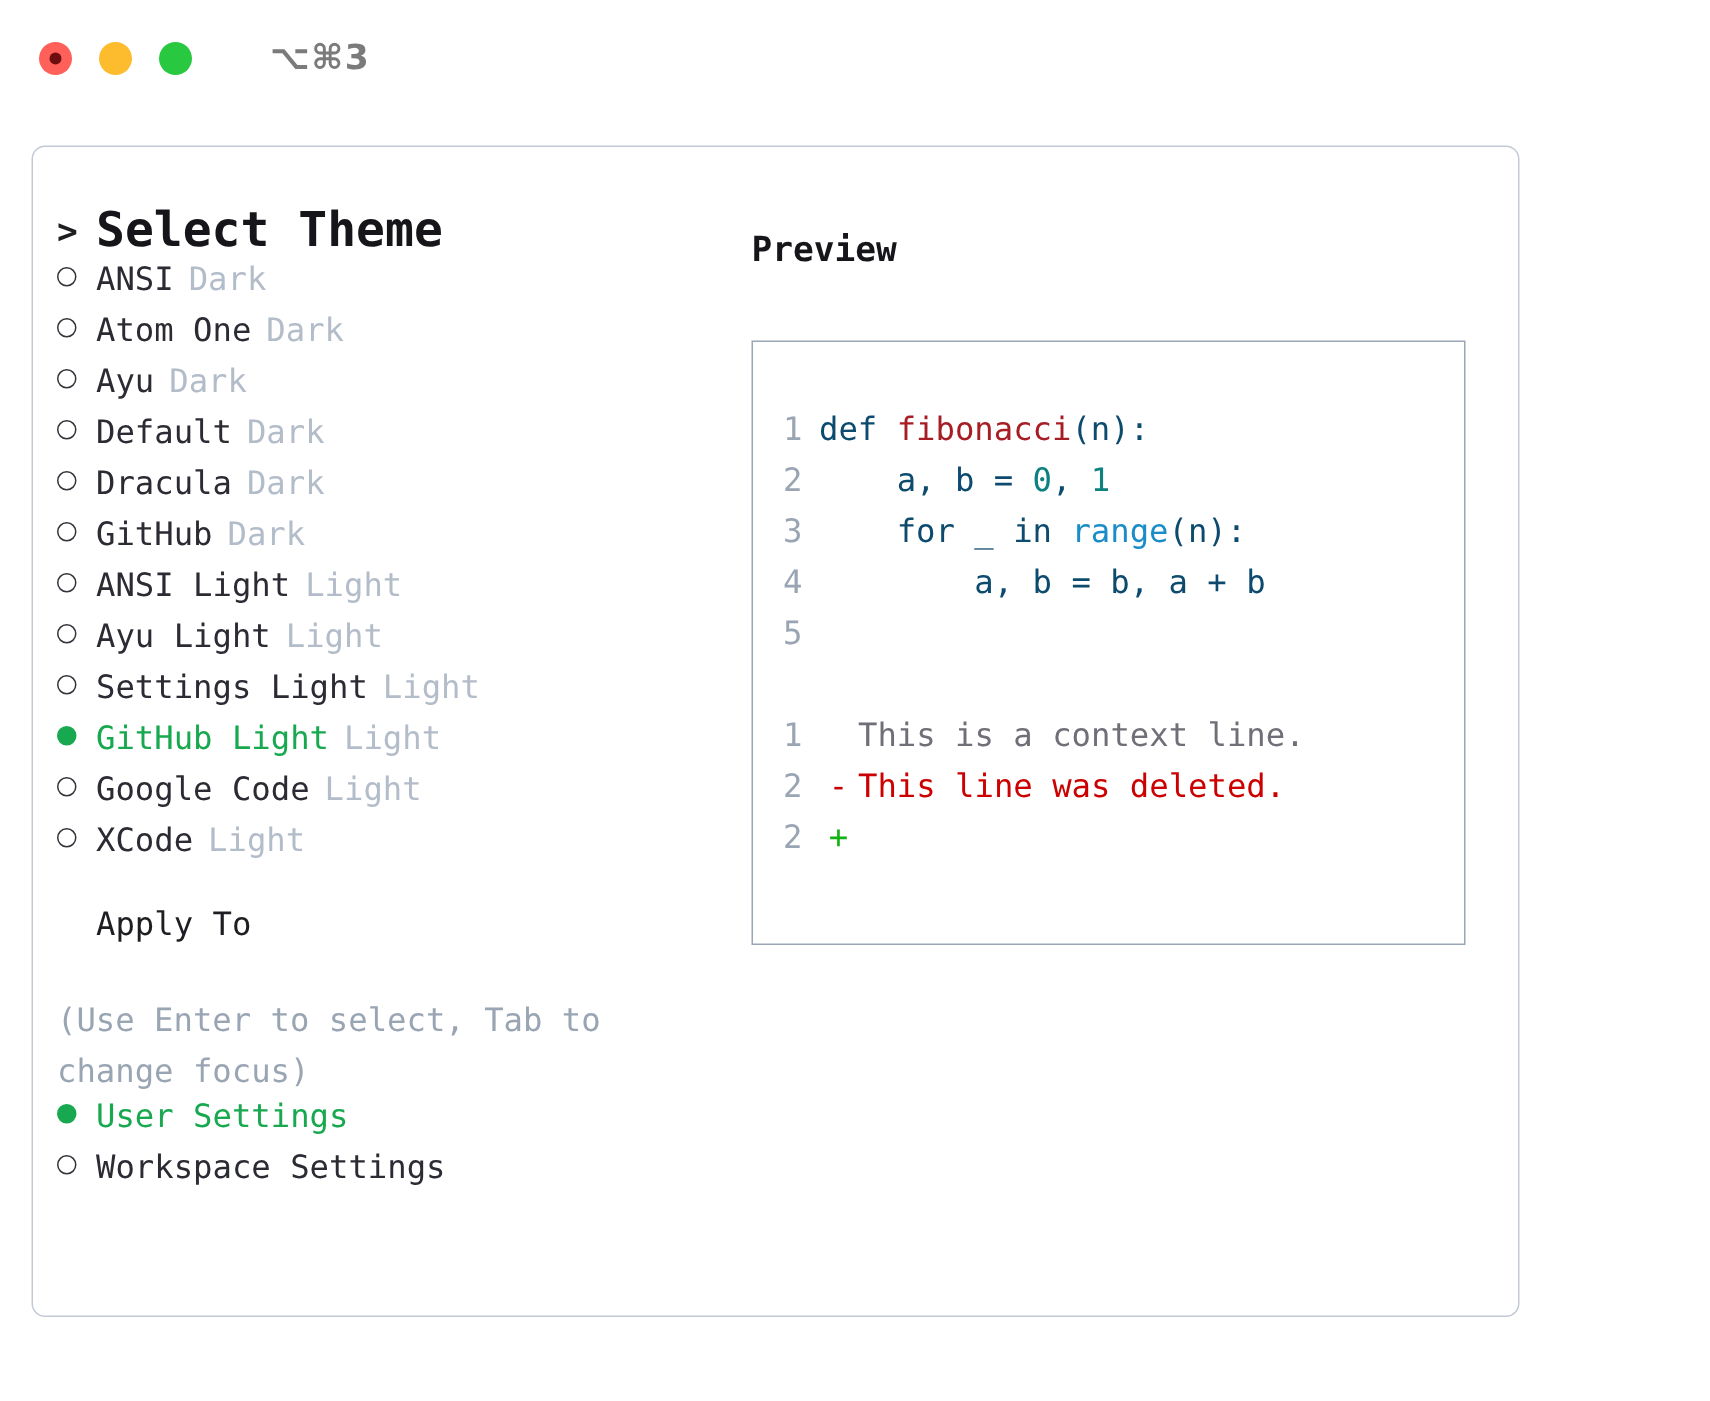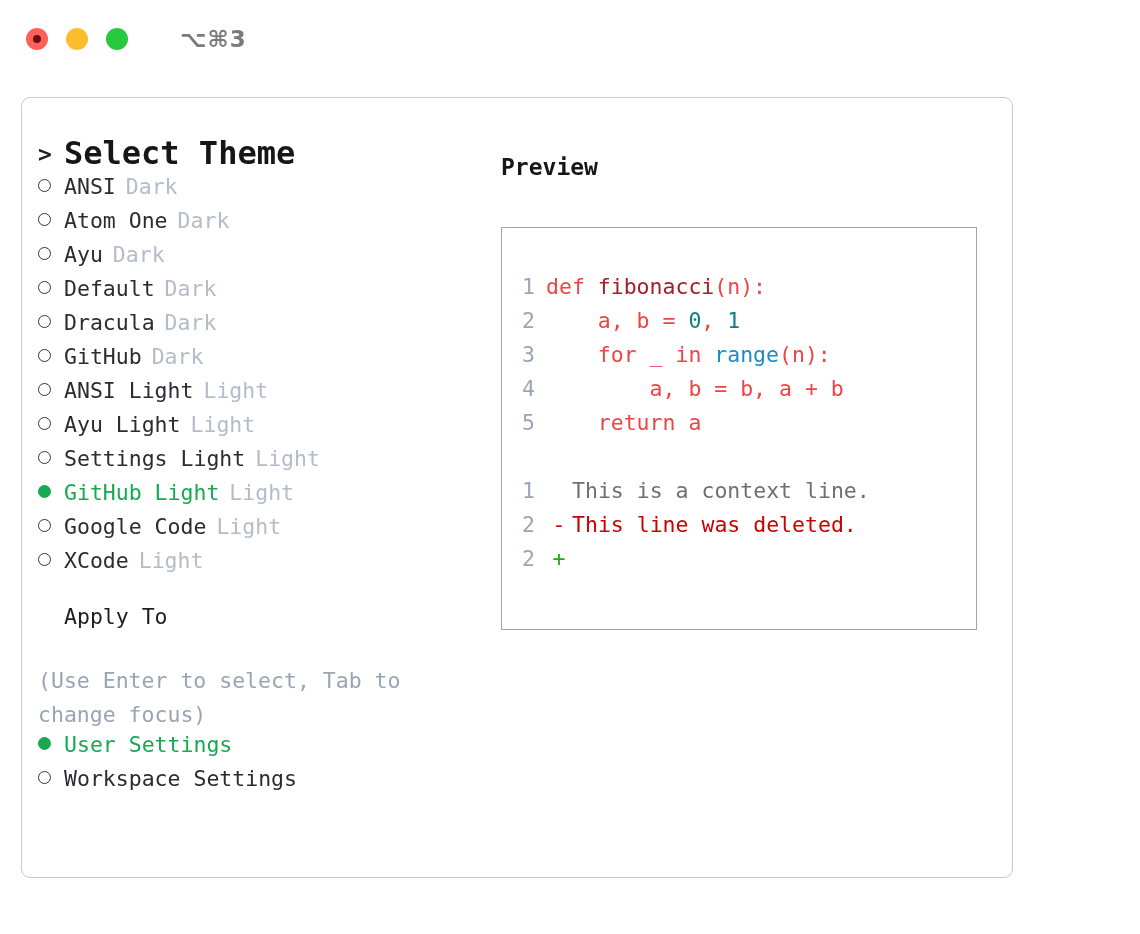--- a/index.html
+++ b/index.html
@@ -174,21 +174,21 @@
     white-space: pre;
   }
   .lineno {
     width: 44px;
     flex: 0 0 44px;
     text-align: right;
     color: #9aa5b4;
     padding-right: 11px;
     box-sizing: border-box;
   }
-  .code-text { color: #ef4444; }
+  .code-text { color: #0c4a6e; }
   .tok-fn   { color: #a71d24; }
   .tok-num  { color: #0d8080; }
   .tok-call { color: #1a8cc8; }
 
   .diff-gap { height: 34px; }
   .diff-line { display: flex; font-size: 21.5px; line-height: 34px; height: 34px; white-space: pre; }
   .diff-sign {
     width: 26px;
     flex: 0 0 26px;
     text-align: center;
@@ -333,21 +333,21 @@
     </div>
 
     <div id="preview-column">
       <div id="preview-title">Preview</div>
       <div id="preview-panel">
         <div id="code-block">
             <div class="code-line"><span class="lineno">1</span><span><span class="code-text">def </span><span class="tok-fn">fibonacci</span><span class="code-text">(n):</span></span></div>
             <div class="code-line"><span class="lineno">2</span><span><span class="code-text">    a, b = </span><span class="tok-num">0</span><span class="code-text">, </span><span class="tok-num">1</span></span></div>
             <div class="code-line"><span class="lineno">3</span><span><span class="code-text">    for _ in </span><span class="tok-call">range</span><span class="code-text">(n):</span></span></div>
             <div class="code-line"><span class="lineno">4</span><span><span class="code-text">        a, b = b, a + b</span></span></div>
-            <div class="code-line"><span class="lineno">5</span><span><span class="code-text">    return a</span></span></div>
+            <div class="code-line"><span class="lineno">5</span></div>
           </div>
         <div class="diff-gap"></div>
         <div id="diff-block">
             <div class="diff-line diff-context"><span class="lineno">1</span><span class="diff-sign"> </span><span class="diff-text">This is a context line.</span></div>
             <div class="diff-line diff-del"><span class="lineno">2</span><span class="diff-sign">-</span><span class="diff-text">This line was deleted.</span></div>
             <div class="diff-line diff-add"><span class="lineno">2</span><span class="diff-sign">+</span></div>
           </div>
       </div>
     </div>
 

